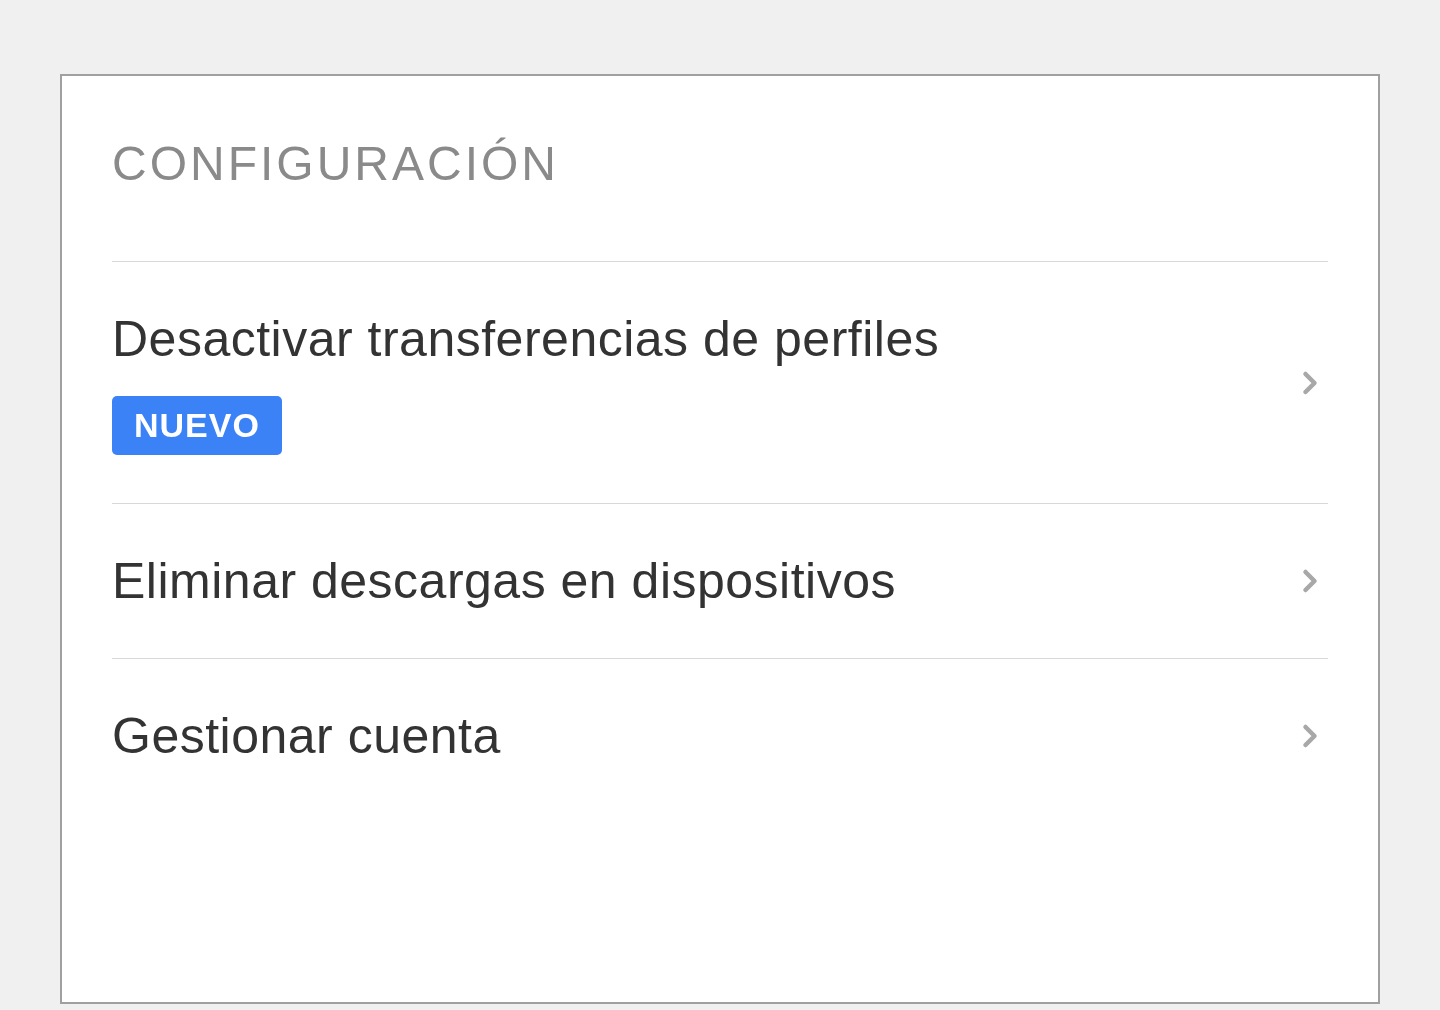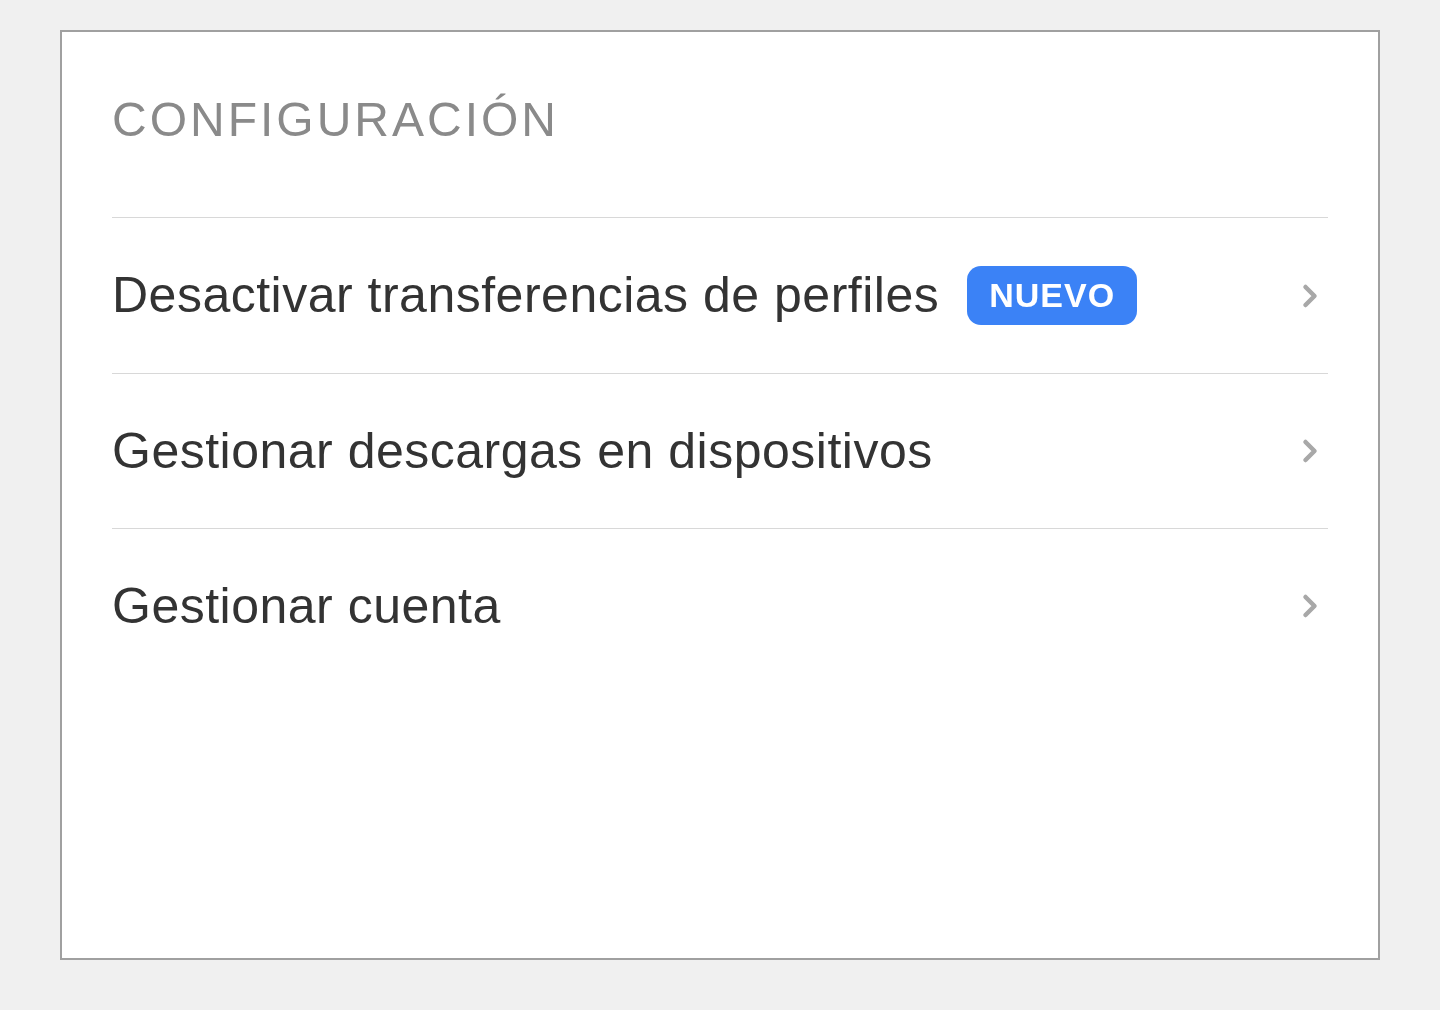--- a/index.html
+++ b/index.html
@@ -14,20 +14,21 @@
       padding: 30px 60px;
       width: 1440px;
       height: 1010px;
     }
     
     .panel {
       background-color: #ffffff;
       border: 2px solid #a0a0a0;
       padding: 60px 50px 40px 50px;
       height: 930px;
+      margin-top: 44px;
     }
     
     .section-header {
       font-size: 48px;
       font-weight: 400;
       color: #8a8a8a;
       letter-spacing: 3px;
       text-transform: uppercase;
       padding-bottom: 70px;
       border-bottom: 1px solid #d8d8d8;
@@ -41,40 +42,40 @@
       border-bottom: 1px solid #d8d8d8;
       cursor: pointer;
     }
     
     .settings-item:last-child {
       border-bottom: none;
     }
     
     .item-content {
       display: flex;
-      flex-direction: row;
+      flex-direction: column;
       gap: 28px;
     }
     
     .item-label {
       font-size: 50px;
       font-weight: 400;
       color: #333333;
       letter-spacing: 0.5px;
     }
     
     .badge {
       display: inline-block;
       background-color: #3b82f6;
       color: #ffffff;
       font-size: 34px;
       font-weight: 700;
       letter-spacing: 1px;
       padding: 10px 22px;
-      border-radius: 14px;
+      border-radius: 5px;
       width: fit-content;
     }
     
     .chevron {
       flex-shrink: 0;
       width: 36px;
       height: 36px;
       color: #a8a8a8;
     }
     
@@ -97,21 +98,21 @@
     </div>
     <span class="chevron">
       <svg viewBox="0 0 24 24" fill="none" stroke="currentColor" stroke-width="3" stroke-linecap="round" stroke-linejoin="round">
         <polyline points="9 18 15 12 9 6"></polyline>
       </svg>
     </span>
   </div>
 
   <div class="settings-item">
     <div class="item-content">
-      <span class="item-label">Gestionar descargas en dispositivos</span>
+      <span class="item-label">Eliminar descargas en dispositivos</span>
     </div>
     <span class="chevron">
       <svg viewBox="0 0 24 24" fill="none" stroke="currentColor" stroke-width="3" stroke-linecap="round" stroke-linejoin="round">
         <polyline points="9 18 15 12 9 6"></polyline>
       </svg>
     </span>
   </div>
 
   <div class="settings-item">
     <div class="item-content">

